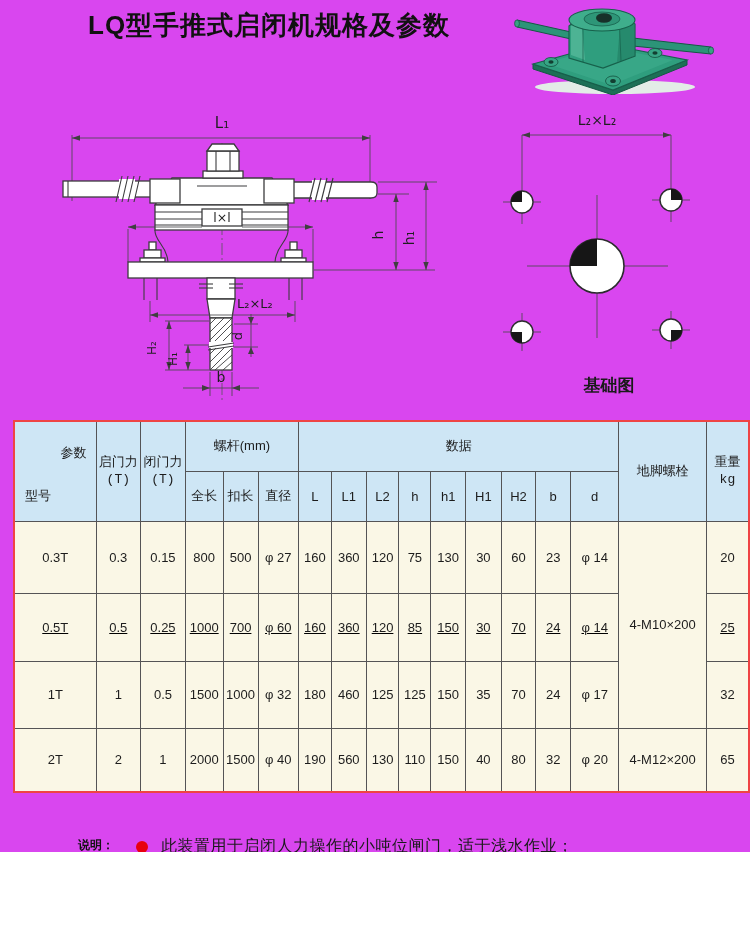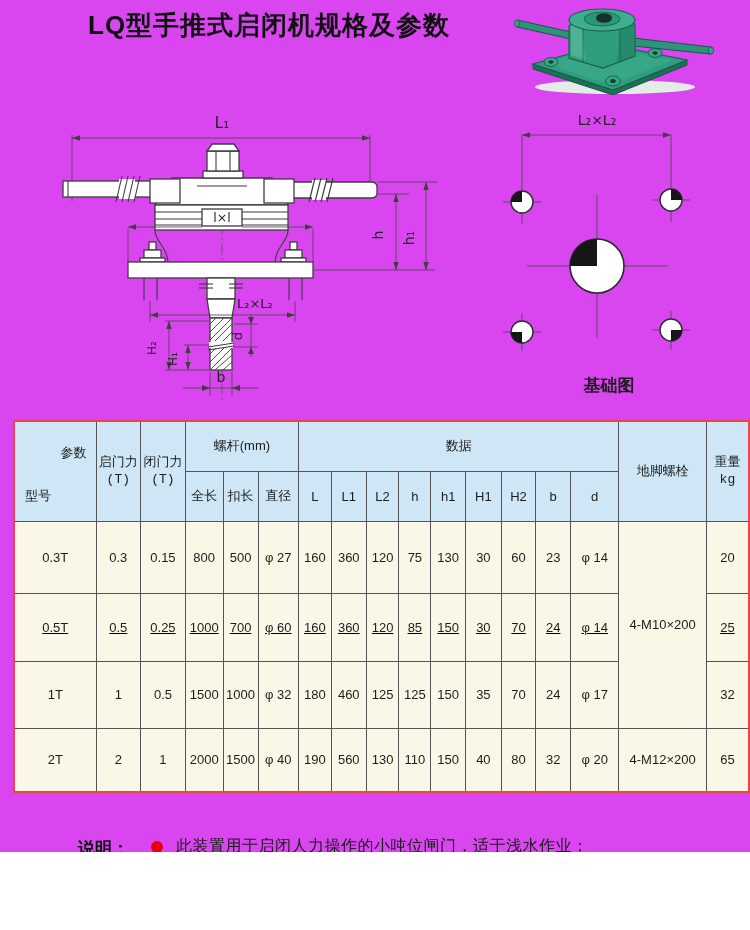--- a/index.html
+++ b/index.html
@@ -28,21 +28,21 @@
   .spec-table tbody tr.r2{height:67px;}
   .spec-table tbody tr.r3{height:64px;}
   .pre{white-space:pre-line;line-height:1.35;font-family:Liberation Mono, monospace;}
   .corner{position:relative;
     background-image:linear-gradient(to bottom right,rgba(0,0,0,0) calc(50% - 1.2px),#515153 calc(50% - 1.2px),#515153 calc(50% + 0.2px),rgba(0,0,0,0) calc(50% + 0.2px));
     background-color:#cee6f5;}
   .corner .p{position:absolute;top:22px;right:9px;}
   .corner .m{position:absolute;bottom:16px;left:10px;}
   
   .notes{position:absolute;left:78px;top:836px;display:flex;align-items:flex-start;}
-  .notes-label{font-size:17px;font-weight:bold;color:#111;margin-right:22px;margin-top:1px;}
+  .notes-label{font-size:12px;font-weight:bold;color:#111;margin-right:22px;margin-top:1px;}
   .note-items{display:flex;gap:16px;}
   .note-item{display:flex;align-items:center;gap:13px;}
   .dot{width:12px;height:12px;border-radius:50%;background:#e8000e;flex:0 0 auto;}
   .note-text{font-size:16px;color:#1a1a1a;letter-spacing:0.5px;}
 </style>
 </head>
 <body>
 
 <div class="page">
 

